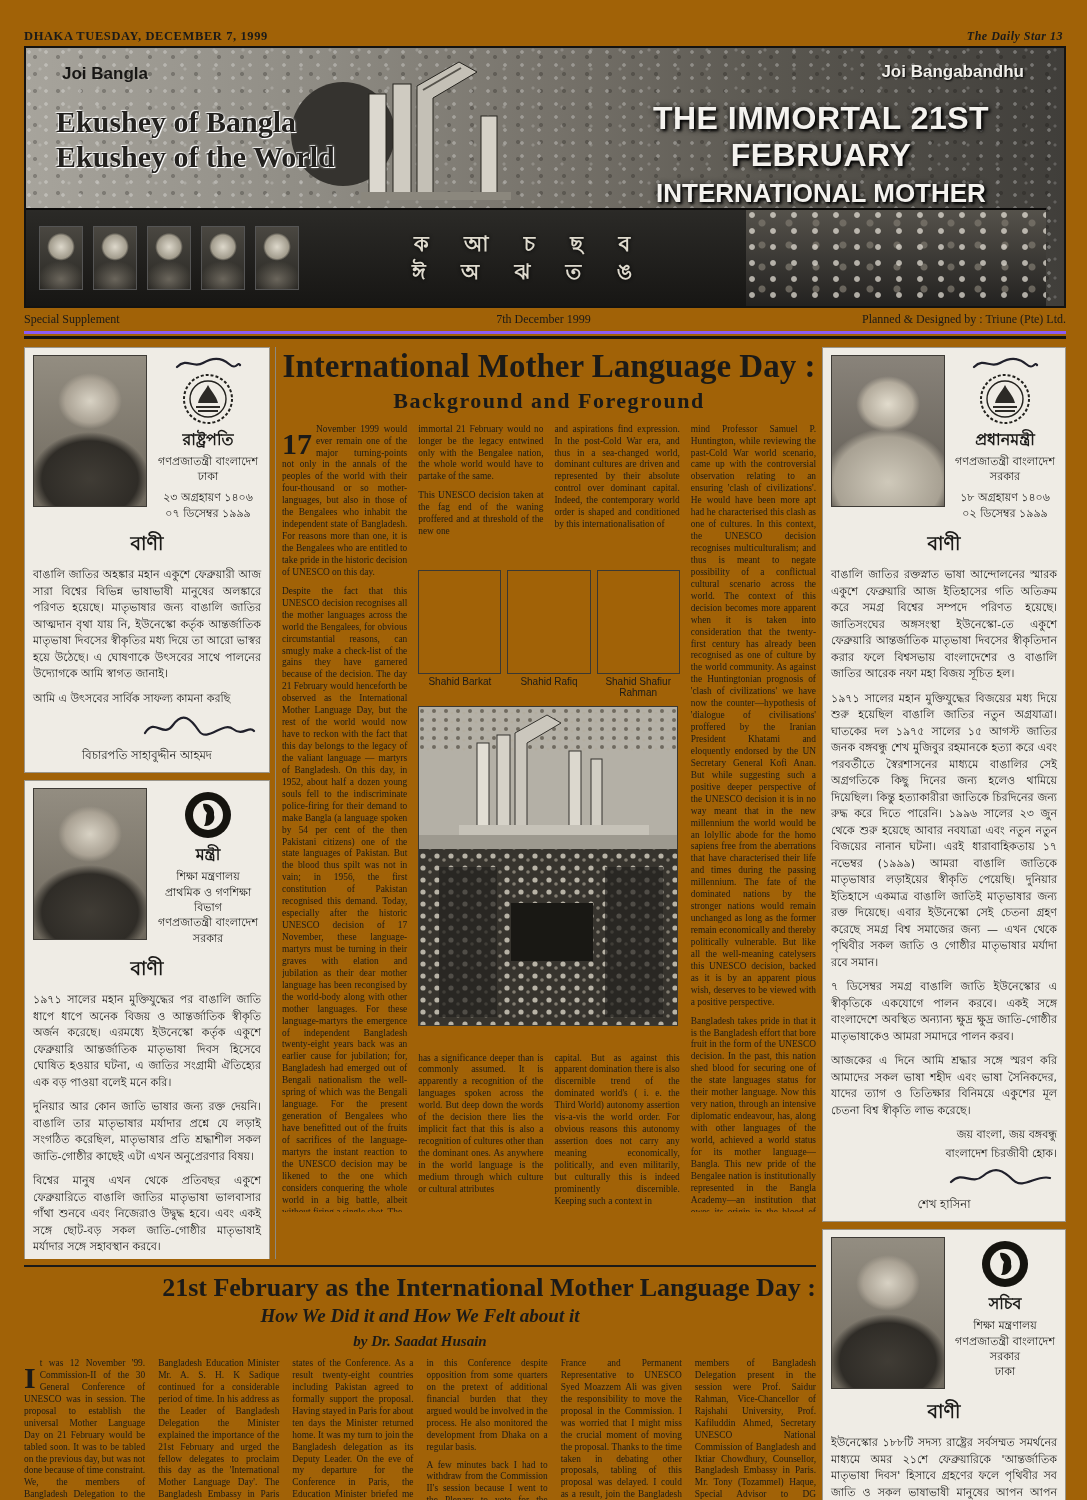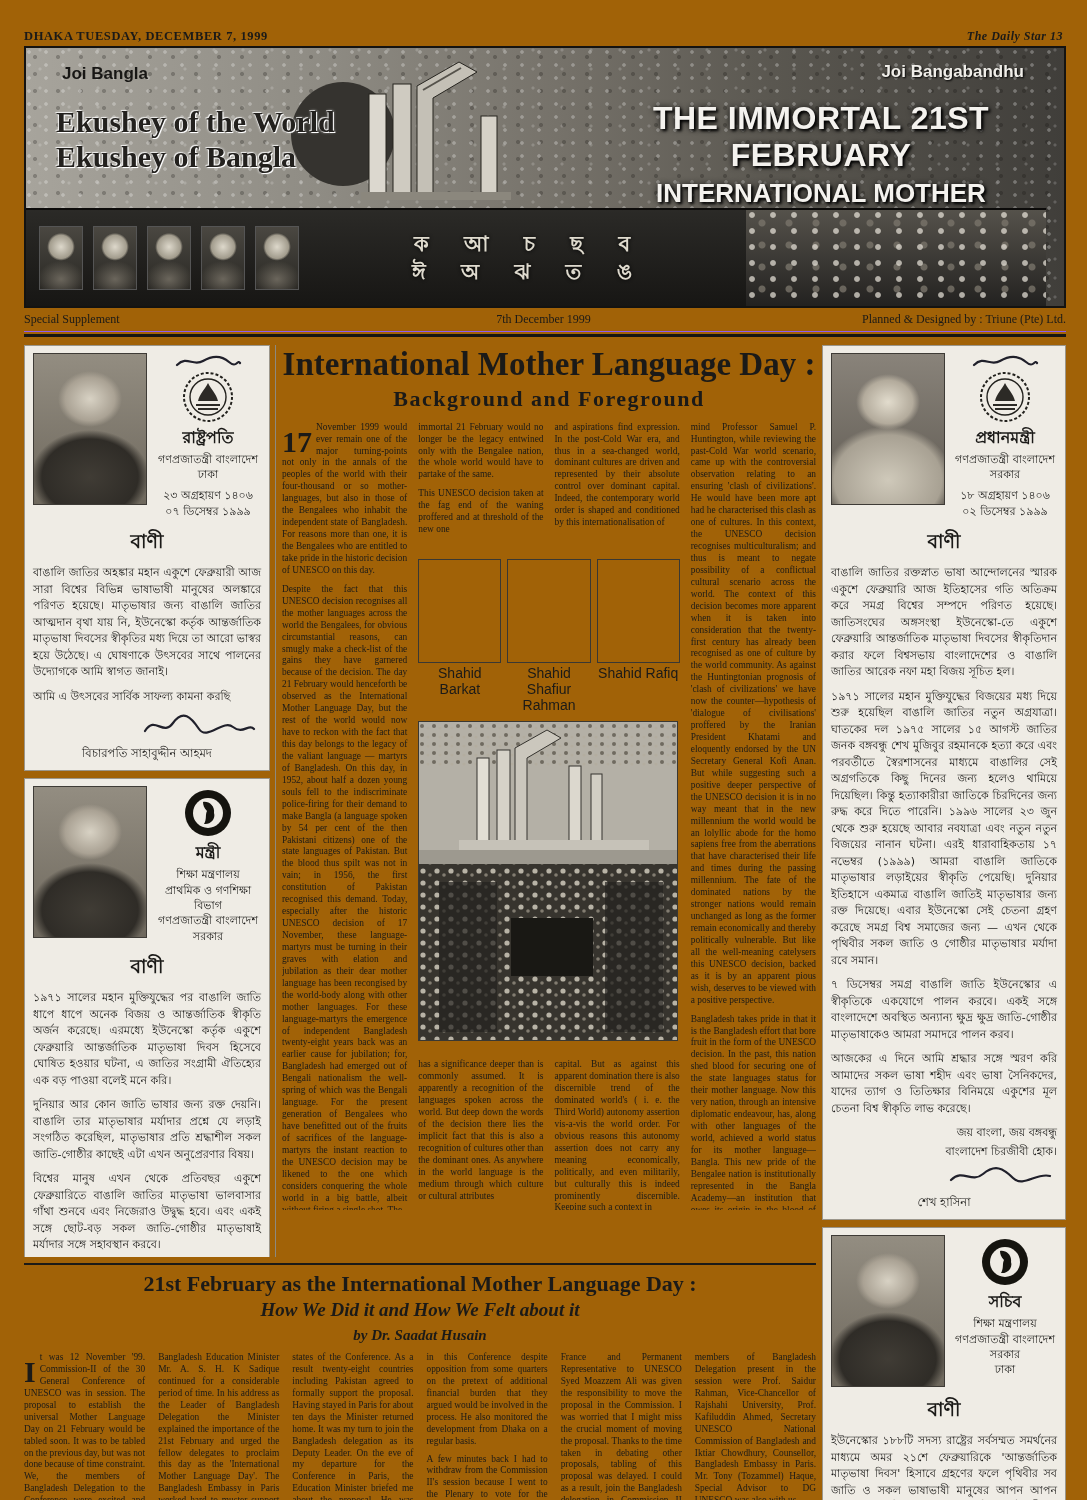--- a/index.html
+++ b/index.html
@@ -41,21 +41,21 @@
   .letters{flex:1;display:flex;flex-direction:column;align-items:center;justify-content:center;
            color:#eae5d8;font-weight:bold;font-size:21px;letter-spacing:14px;line-height:1.35;
            text-shadow:0 0 4px #000;opacity:.95;}
   .crowd{width:300px;background-image:
      radial-gradient(circle at 6px 5px,rgba(235,230,220,.7) 2.4px,transparent 3.4px),
      radial-gradient(circle at 16px 13px,rgba(120,115,105,.8) 3px,transparent 4px),
      linear-gradient(180deg,#55524b,#232220);
      background-size:21px 16px,27px 22px,100% 100%;}
   
   .subbar{display:flex;justify-content:space-between;align-items:center;margin:0 21px 0 24px;
-          height:23px;border-bottom:1px solid #8b5cf6;font-size:12px;}
+          height:23px;border-bottom:3px solid #8b5cf6;font-size:12px;}
   .subbar .c{position:absolute;left:0;right:0;text-align:center;}
   .subbar-wrap{position:relative;}
   .bigrule{height:3px;background:#161512;margin:2px 21px 0 24px;}
   
   .content{display:flex;gap:6px;margin:8px 21px 0 24px;}
   .left-stack{width:792px;}
   .top-row{display:flex;gap:6px;height:912px;overflow:hidden;}
   .msg-col{width:246px;border-right:1px solid #8d897f;padding-right:5px;overflow:hidden;}
   .center-col{width:534px;overflow:hidden;}
   .rail{width:252px;height:1452px;overflow:hidden;}
@@ -94,25 +94,25 @@
   .acph{grid-column:2/span 2;grid-row:2;}
   .ac2b{grid-column:2;grid-row:3;}
   .ac3b{grid-column:3;grid-row:3;}
   .dropcap{float:left;font-weight:bold;font-size:30px;line-height:.78;margin:8px 4px 0 0;}
   .martyrs{display:flex;gap:6px;margin:2px 0 2px;}
   .martyr{flex:1;text-align:center;}
   .mport{height:102px;border:1px solid #3a3833;
      background:radial-gradient(48% 32% at 50% 30%,#cdc7b8 0%,#8f897b 52%,transparent 64%),
                 radial-gradient(86% 48% at 50% 86%,#55504７ 0%,transparent 70%),
                 linear-gradient(180deg,#7b766c,#4b4740);}
-  .mcap{font-family:"Liberation Sans",sans-serif;font-size:14px;margin-top:2px;}
+  .mcap{font-family:"Liberation Sans",sans-serif;font-size:10px;margin-top:2px;}
   .bigphoto{margin-top:6px;border:1px solid #3a3833;}
   
   .bottom-sec{border-top:2px solid #1b1a17;margin-top:6px;padding-top:4px;}
-  .b-title{font-weight:bold;font-size:22px;text-align:center;margin:2px 0 2px;}
+  .b-title{font-weight:bold;font-size:26px;text-align:right;margin:2px 0 2px;}
   .b-sub{font-weight:bold;font-style:italic;font-size:19px;text-align:center;margin:0 0 6px;}
   .b-by{font-weight:bold;font-style:italic;font-size:15px;text-align:center;margin:0 0 8px;}
   .bottom-cols{display:grid;grid-template-columns:repeat(6,1fr);gap:0 13px;height:158px;overflow:hidden;}
   .bottom-cols p{font-size:9.4px;line-height:1.27;text-align:justify;margin:0 0 6px;}
   .bn{font-family:"DejaVu Sans",sans-serif;}
   svg.sig path{stroke:#20202b;stroke-width:2.2;fill:none;stroke-linecap:round;}
 </style>
 </head>
 <body>
 
@@ -132,22 +132,22 @@
       <circle cx="62" cy="78" r="52" fill="#35332f"></circle>
       <rect x="88" y="38" width="17" height="100" fill="#dcd8cf" stroke="#26241f"></rect>
       <rect x="112" y="28" width="18" height="110" fill="#cfcbc1" stroke="#26241f"></rect>
       <path d="M136 140 L136 30 L178 6 L196 16 L152 42 L152 140 Z" fill="#c4c0b6" stroke="#26241f"></path>
       <path d="M142 34 L180 12" stroke="#55524b" stroke-width="2"></path>
       <rect x="200" y="60" width="16" height="80" fill="#d5d1c7" stroke="#26241f"></rect>
       <rect x="80" y="136" width="150" height="8" fill="#8b877d"></rect>
     </svg>
     <div class="slogan-left">Joi Bangla</div>
     <div class="btitle-left">
+      <div>Ekushey of Bangla</div>
       <div>Ekushey of the World</div>
-      <div>Ekushey of Bangla</div>
     </div>
     <div class="slogan-right">Joi Bangabandhu</div>
     <div class="btitle-right">
       <div class="l1">THE IMMORTAL 21ST FEBRUARY</div>
       <div class="l2">INTERNATIONAL MOTHER LANGUAGE DAY</div>
     </div>
     <div class="strip">
       <div class="faces">
         <div class="face"></div>
         <div class="face"></div>
@@ -258,25 +258,25 @@
             </div>
 
             <div class="acph">
               <div class="martyrs">
                 <div class="martyr">
                   <div class="mport"></div>
                   <div class="mcap">Shahid Barkat</div>
                 </div>
                 <div class="martyr">
                   <div class="mport"></div>
-                  <div class="mcap">Shahid Shafiur Rahman</div>
+                  <div class="mcap">Shahid Rafiq</div>
                 </div>
                 <div class="martyr">
                   <div class="mport"></div>
-                  <div class="mcap">Shahid Rafiq</div>
+                  <div class="mcap">Shahid Shafiur Rahman</div>
                 </div>
               </div>
               <svg class="bigphoto" width="258" height="318" viewBox="0 0 258 318" preserveAspectRatio="none">
                 <defs>
                   <pattern id="fl" width="14" height="12" patternUnits="userSpaceOnUse">
                     <circle cx="4" cy="5" r="2.6" fill="#cfc9bb"></circle>
                     <circle cx="11" cy="9" r="1.8" fill="#8f897c"></circle>
                   </pattern>
                   <pattern id="cr" width="12" height="9" patternUnits="userSpaceOnUse">
                     <circle cx="3" cy="4" r="2" fill="#6f6a60"></circle>

